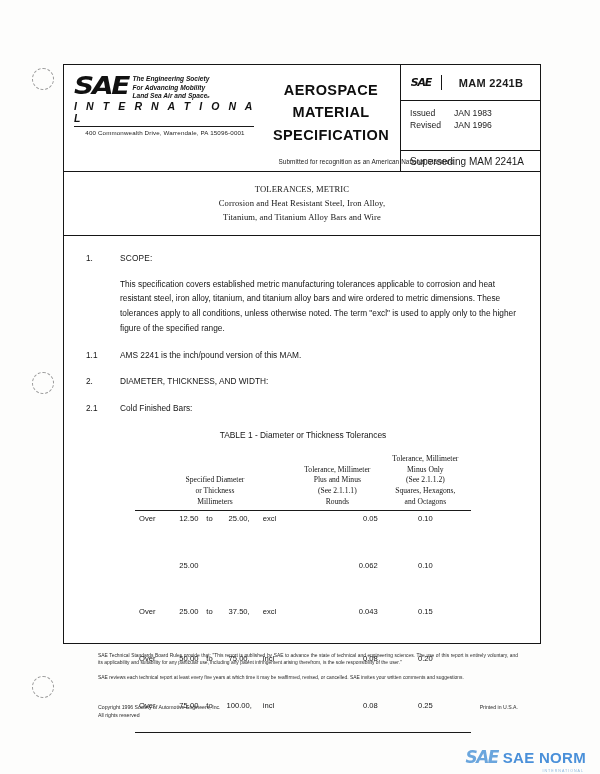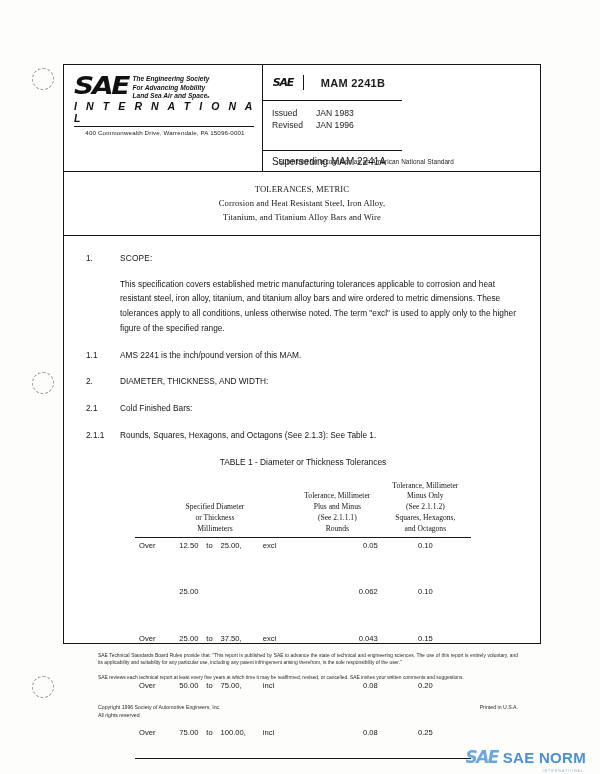--- a/index.html
+++ b/index.html
@@ -242,21 +242,21 @@
     font-family: Liberation Serif, serif;
   }
   table.tol tbody tr.first td { padding-top: 3px; }
   table.tol tbody td {
     padding: 18px 2px;
     line-height: 1.42;
   }
   .c-over { width: 26px; text-align: left; padding-left: 4px !important; }
   .c-lo   { width: 34px; text-align: right; }
   .c-to   { width: 16px; text-align: center; }
-  .c-hi   { width: 40px; text-align: left; }
+  .c-hi   { width: 40px; text-align: center; }
   .c-excl { width: 34px; text-align: left; padding-left: 3px !important; }
   .c-mid  { width: 92px; text-align: right; }
   .c-right{ width: 100px; text-align: center; }
   .hdr-sep-bot { border-bottom: 1.1px solid #1a1a1a; }
   .tbl-bottom-rule {
     border-top: 1.1px solid #1a1a1a;
     margin-top: 2px;
   }
 
   
@@ -338,20 +338,25 @@
             <div>For Advancing Mobility</div>
             <div>Land Sea Air and Spaceₑ</div>
           </div>
         </div>
         <div class="sae-intl">I N T E R N A T I O N A L</div>
         <div class="sae-rule"></div>
         <div class="sae-addr">400 Commonwealth Drive, Warrendale, PA 15096-0001</div>
         <div class="submitted">Submitted for recognition as an American National Standard</div>
       </div>
 
+      <div class="hdr-mid">
+        <div class="t">AEROSPACE</div>
+        <div class="t">MATERIAL</div>
+        <div class="t">SPECIFICATION</div>
+      </div>
 
       <div class="hdr-right">
         <div class="hr-top">
           <div class="hr-badge">SAE</div>
           <div class="hr-num">MAM 2241B</div>
         </div>
         <div class="hr-dates">
           <div class="dline">
             <span class="dlabel">Issued</span>
             <span class="dval">JAN 1983</span>
@@ -389,24 +394,20 @@
       <div class="sec">
         <div class="sec-num">2.</div>
         <div class="sec-body">DIAMETER, THICKNESS, AND WIDTH:</div>
       </div>
 
       <div class="sec">
         <div class="sec-num">2.1</div>
         <div class="sec-body">Cold Finished Bars:</div>
       </div>
 
-      <div class="sec">
-        <div class="sec-num w-wide">2.1.1</div>
-        <div class="sec-body">Rounds, Squares, Hexagons, and Octagons (See 2.1.3):  See Table 1.</div>
-      </div>
 
       <div class="tbl-caption">TABLE 1 - Diameter or Thickness Tolerances</div>
 
       <div class="tbl-wrap">
         <table class="tol">
           <thead>
             <tr>
               <th colspan="5">
                 <div>Specified Diameter</div>
                 <div>or Thickness</div>

